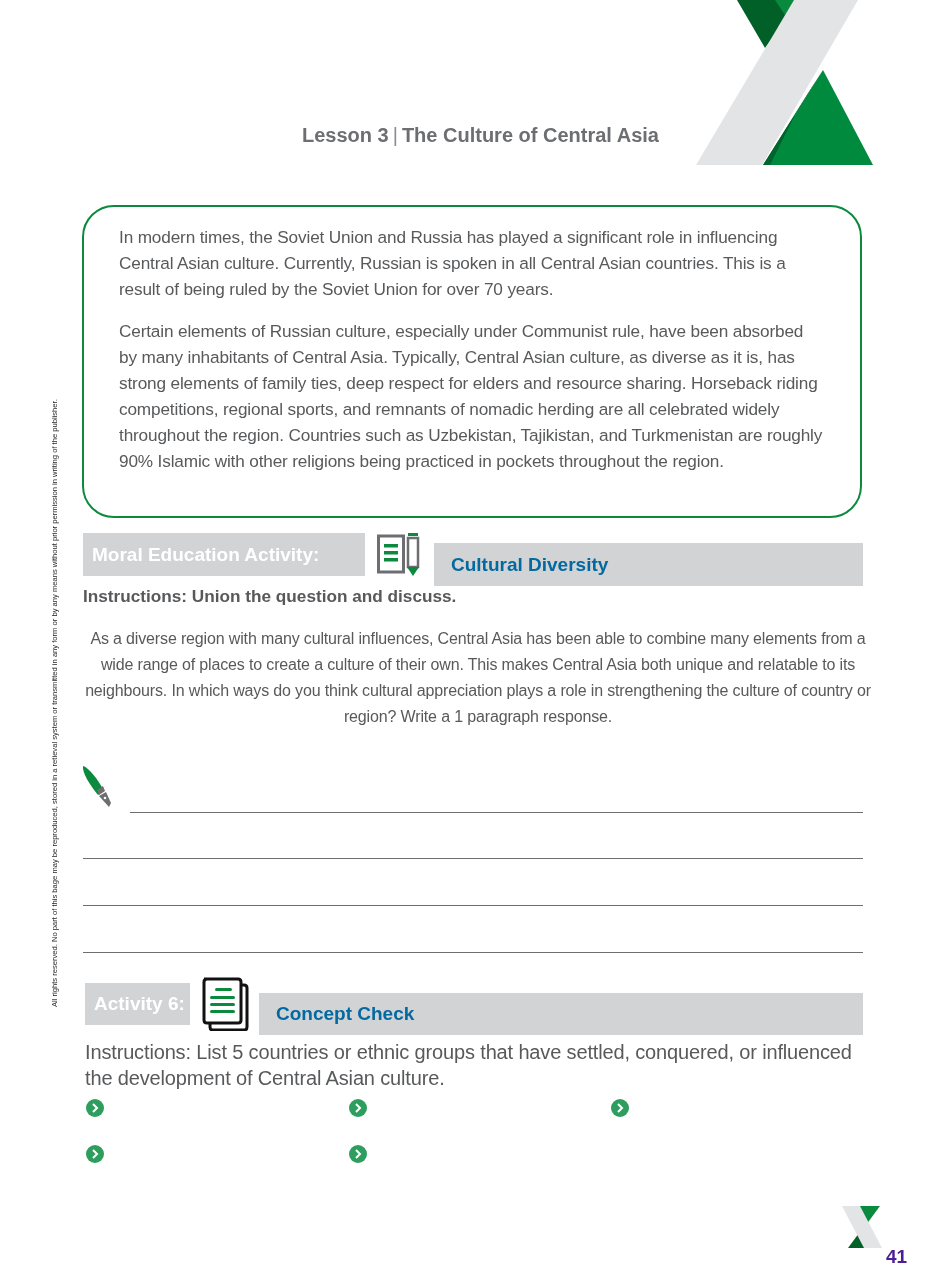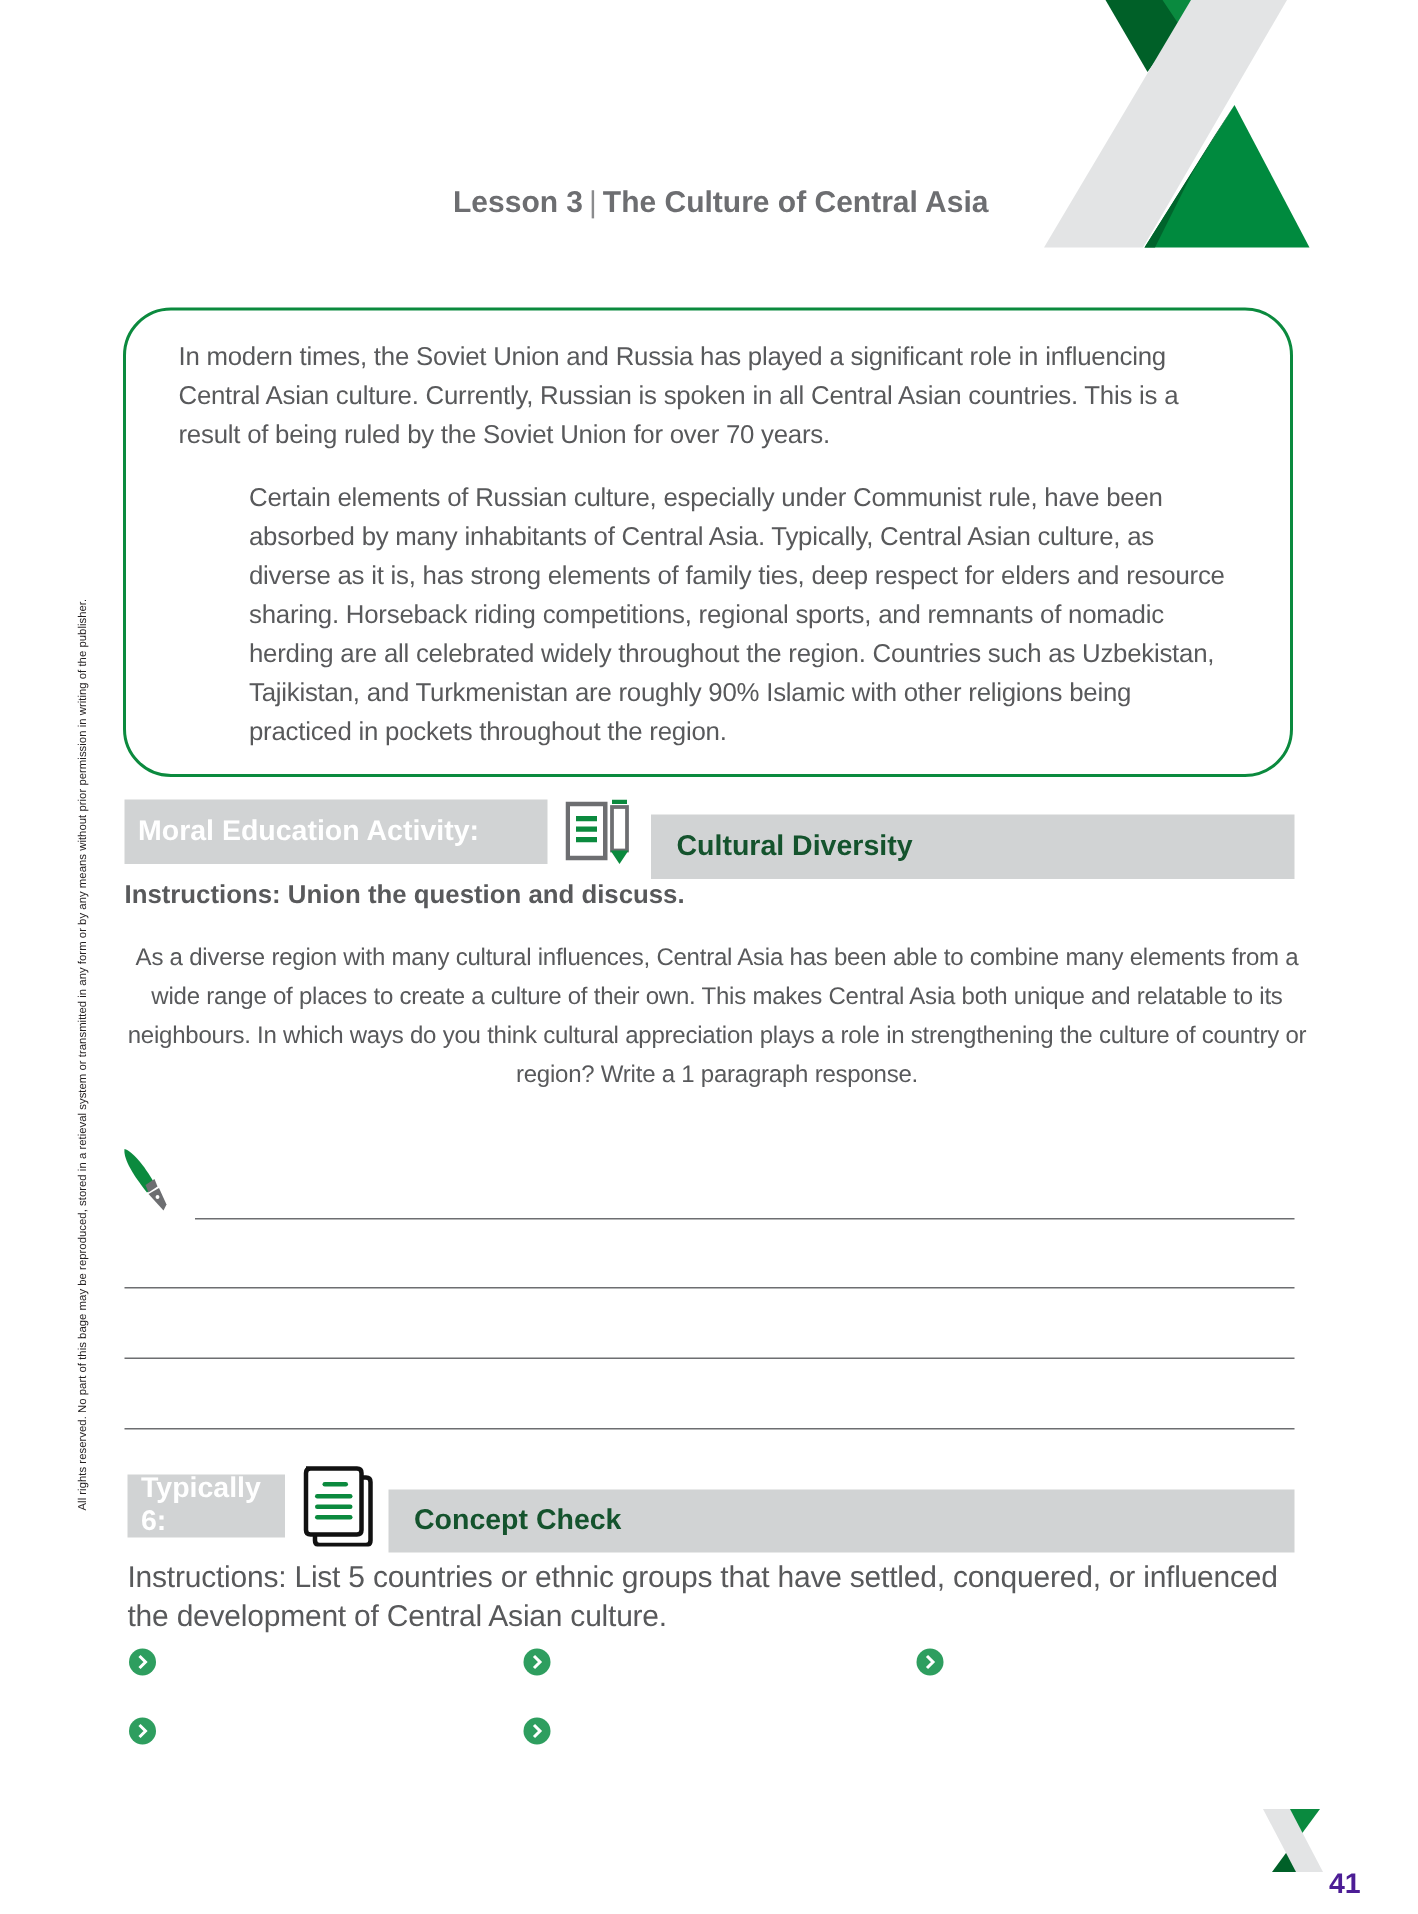--- a/index.html
+++ b/index.html
@@ -10,25 +10,25 @@
   .logo-bottom { position: absolute; left: 840px; top: 1203px; width: 46px; height: 48px; }
   .page-number { position: absolute; left: 886px; top: 1218px; font-size: 19px; font-weight: bold; color: #4c1d95; margin-top: 28px; }
 
   .lesson-title { position: absolute; left: 302px; top: 124px; font-size: 20px; font-weight: bold; color: #6d6e71; white-space: nowrap; }
   .lesson-title .sep { font-weight: normal; color: #8a8b8d; margin: 0 4px; }
 
   .side-note { position: absolute; left: 50px; top: 1007px; width: 740px; transform-origin: 0 0; transform: rotate(-90deg); font-size: 7.6px; color: #231f20; white-space: nowrap; }
 
   .text-box { position: absolute; left: 82px; top: 205px; width: 780px; height: 313px; border: 2px solid #0b8a3e; border-radius: 32px; padding: 17px 36px 0 35px; }
   .text-box p { font-size: 17.2px; line-height: 26px; color: #58595b; letter-spacing: -0.15px; }
-  .text-box p + p { margin-top: 16px; margin-left: 47px; }
+  .text-box p + p { margin-top: 16px; }
 
   .activity-bar { position: absolute; display: flex; align-items: center; }
   .bar-label { background: #d1d3d4; color: #ffffff; font-size: 19px; font-weight: bold; height: 100%; display: flex; align-items: center; padding-left: 9px; }
-  .bar-title { background: #d1d3d4; color: #14532d; font-size: 19px; font-weight: bold; height: 100%; display: flex; align-items: center; padding-left: 17px; margin-top: 20px; }
+  .bar-title { background: #d1d3d4; color: #0369a1; font-size: 19px; font-weight: bold; height: 100%; display: flex; align-items: center; padding-left: 17px; margin-top: 20px; }
 
   .moral-bar { left: 83px; top: 533px; width: 780px; height: 43px; }
   .moral-bar .bar-label { width: 282px; }
   .moral-bar .icon-slot { width: 69px; height: 100%; display: flex; align-items: center; justify-content: center; }
   .moral-bar .bar-title { flex: 1; }
 
   .act6-bar { left: 85px; top: 983px; width: 778px; height: 42px; }
   .act6-bar .bar-label { width: 105px; }
   .act6-bar .icon-slot { width: 69px; height: 100%; display: flex; align-items: center; justify-content: center; }
   .act6-bar .bar-title { flex: 1; }
@@ -91,21 +91,21 @@
   <polygon points="19,33 26,29 31,40 29,44" fill="#6d6e71"></polygon>
   <circle cx="25" cy="35" r="1.3" fill="#ffffff"></circle>
 </svg>
 
 <div class="write-line" style="left:130px; top:812px; width:733px;"></div>
 <div class="write-line" style="left:83px; top:858px; width:780px;"></div>
 <div class="write-line" style="left:83px; top:905px; width:780px;"></div>
 <div class="write-line" style="left:83px; top:952px; width:780px;"></div>
 
 <div class="activity-bar act6-bar">
-  <div class="bar-label">Typically 6:</div>
+  <div class="bar-label">Activity 6:</div>
   <div class="icon-slot" style="background:#ffffff;">
     <svg width="50" height="54" viewBox="0 0 50 54">
       <path d="M10,8 L44,8 Q47,8 47,11 L47,50 Q47,53 44,53 L13,53 Q10,53 10,50 Z" fill="#ffffff" stroke="#111111" stroke-width="3"></path>
       <path d="M4,2 L38,2 Q41,2 41,5 L41,43 Q41,46 38,46 L7,46 Q4,46 4,43 L4,5 Q4,2 7,2 Z" fill="#ffffff" stroke="#111111" stroke-width="3"></path>
       <rect x="15" y="11" width="17" height="3" rx="1.5" fill="#0b8a3e"></rect>
       <rect x="10" y="19" width="25" height="3" rx="1.5" fill="#0b8a3e"></rect>
       <rect x="10" y="26" width="25" height="3" rx="1.5" fill="#0b8a3e"></rect>
       <rect x="10" y="33" width="25" height="3" rx="1.5" fill="#0b8a3e"></rect>
     </svg>
   </div>

